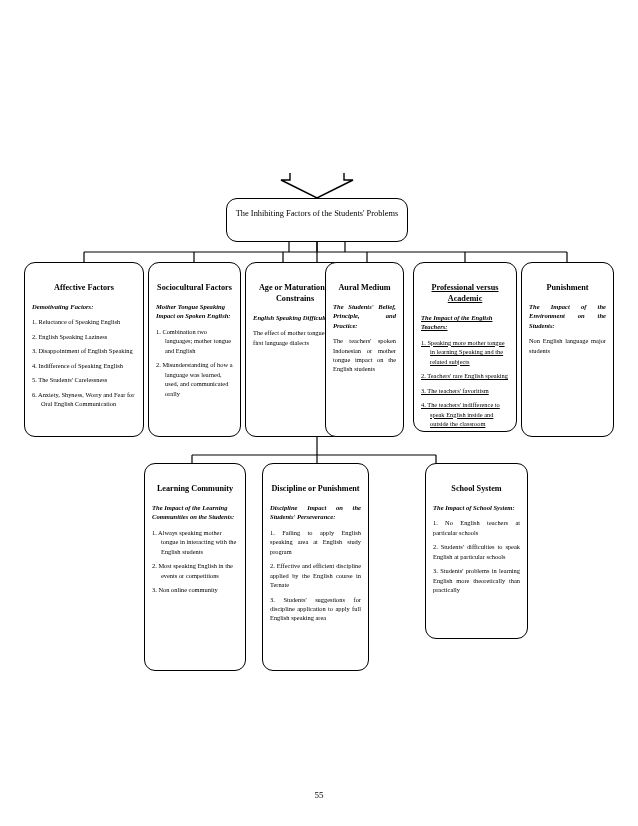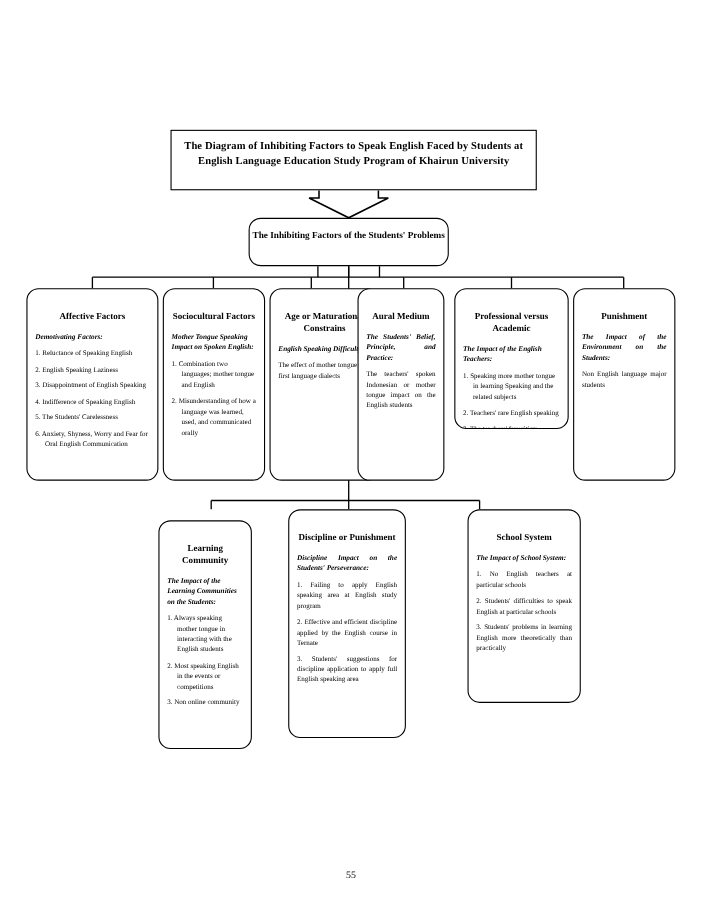--- a/index.html
+++ b/index.html
@@ -7,41 +7,41 @@
   #canvas{position:absolute;left:0;top:0;width:638px;height:826px;}
 
   .box{position:absolute;border:1.4px solid #000;background:#fff;box-sizing:border-box;}
   .rounded{border-radius:11px;}
   .sq{border-radius:0;}
 
   .title-box{left:155px;top:118px;width:333px;height:55px;padding:7px 10px 0 10px;}
   .title-box .t{font-size:9.6px;font-weight:bold;text-align:center;line-height:1.42;letter-spacing:.1px;}
 
   .root-box{left:226px;top:198px;width:182px;height:44px;}
-  .root-box .t{font-size:8.4px;font-weight:bold;text-align:center;line-height:1.45;padding-top:9px;}
+  .root-box .t{font-size:8.4px;font-weight:normal;text-align:center;line-height:1.45;padding-top:9px;}
 
   .card{padding:20px 7px 5px 7px;overflow:hidden;}
   .card .hd{font-size:8.2px;font-weight:bold;text-align:center;line-height:1.34;margin-bottom:8px;}
   .card .sub{font-size:6.6px;font-weight:bold;font-style:italic;line-height:1.42;margin-bottom:6px;}
   .card .body{font-size:6.4px;line-height:1.48;}
   .card .body p{margin:0 0 5px 0;}
   .card .body p:last-child{margin-bottom:0;}
   .just .sub, .just .body{text-align:justify;}
   .hang{padding-left:9px;text-indent:-9px;}
 
   
   .c1{left:24px;top:262px;width:120px;height:175px;}
   .c2{left:148px;top:262px;width:93px;height:175px;}
   .c3{left:245px;top:262px;width:100px;height:175px;}
   .c4{left:325px;top:262px;width:79px;height:175px;}
-  .c5{left:413px;top:262px;width:104px;height:128px;}
+  .c5{left:413px;top:262px;width:104px;height:170px;text-decoration:underline;}
   .c6{left:521px;top:262px;width:93px;height:175px;}
 
   
-  .d1{left:144px;top:473px;width:85px;height:208px;}
+  .d1{left:144px;top:463px;width:102px;height:208px;}
   .d2{left:262px;top:463px;width:107px;height:208px;}
   .d3{left:384px;top:463px;width:103px;height:176px;margin-left:41px;}
 
   .page-no{position:absolute;left:0;top:790px;width:638px;text-align:center;font-size:9px;font-family:"Liberation Serif",serif;}
   svg.lines{position:absolute;left:0;top:0;width:638px;height:826px;pointer-events:none;}
 </style>
 </head>
 <body>
 
 <div id="canvas">
@@ -64,23 +64,20 @@
     <line x1="567" y1="252" x2="567" y2="262" stroke="#000" stroke-width="1.2"></line>
 
     <line x1="317" y1="242" x2="317" y2="455" stroke="#000" stroke-width="1.2"></line>
 
     <line x1="192" y1="455" x2="436" y2="455" stroke="#000" stroke-width="1.2"></line>
     <line x1="192" y1="455" x2="192" y2="463" stroke="#000" stroke-width="1.2"></line>
     <line x1="317" y1="455" x2="317" y2="463" stroke="#000" stroke-width="1.2"></line>
     <line x1="436" y1="455" x2="436" y2="463" stroke="#000" stroke-width="1.2"></line>
   </svg>
 
-  <div class="box sq title-box">
-    <div class="t">The Diagram of Inhibiting Factors to Speak English Faced by Students at English Language Education Study Program of Khairun University</div>
-  </div>
 
   <div class="box rounded root-box">
     <div class="t">The Inhibiting Factors of the Students' Problems</div>
   </div>
 
   <div class="box rounded card c1">
     <div class="hd">Affective Factors</div>
     <div class="sub">Demotivating Factors:</div>
     <div class="body">
       <p class="hang">1. Reluctance of Speaking English</p>

